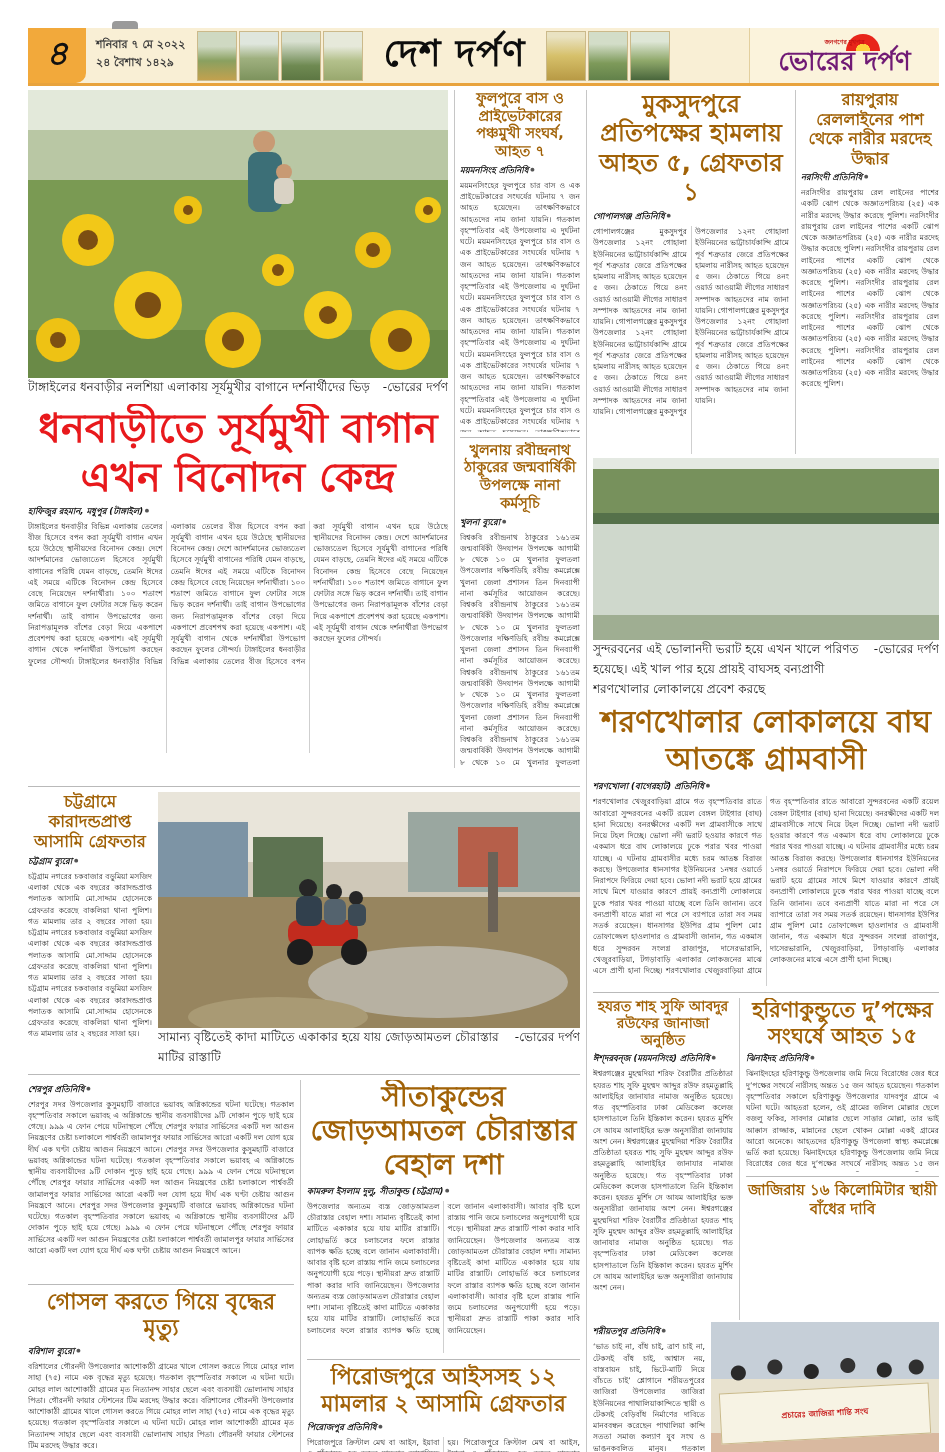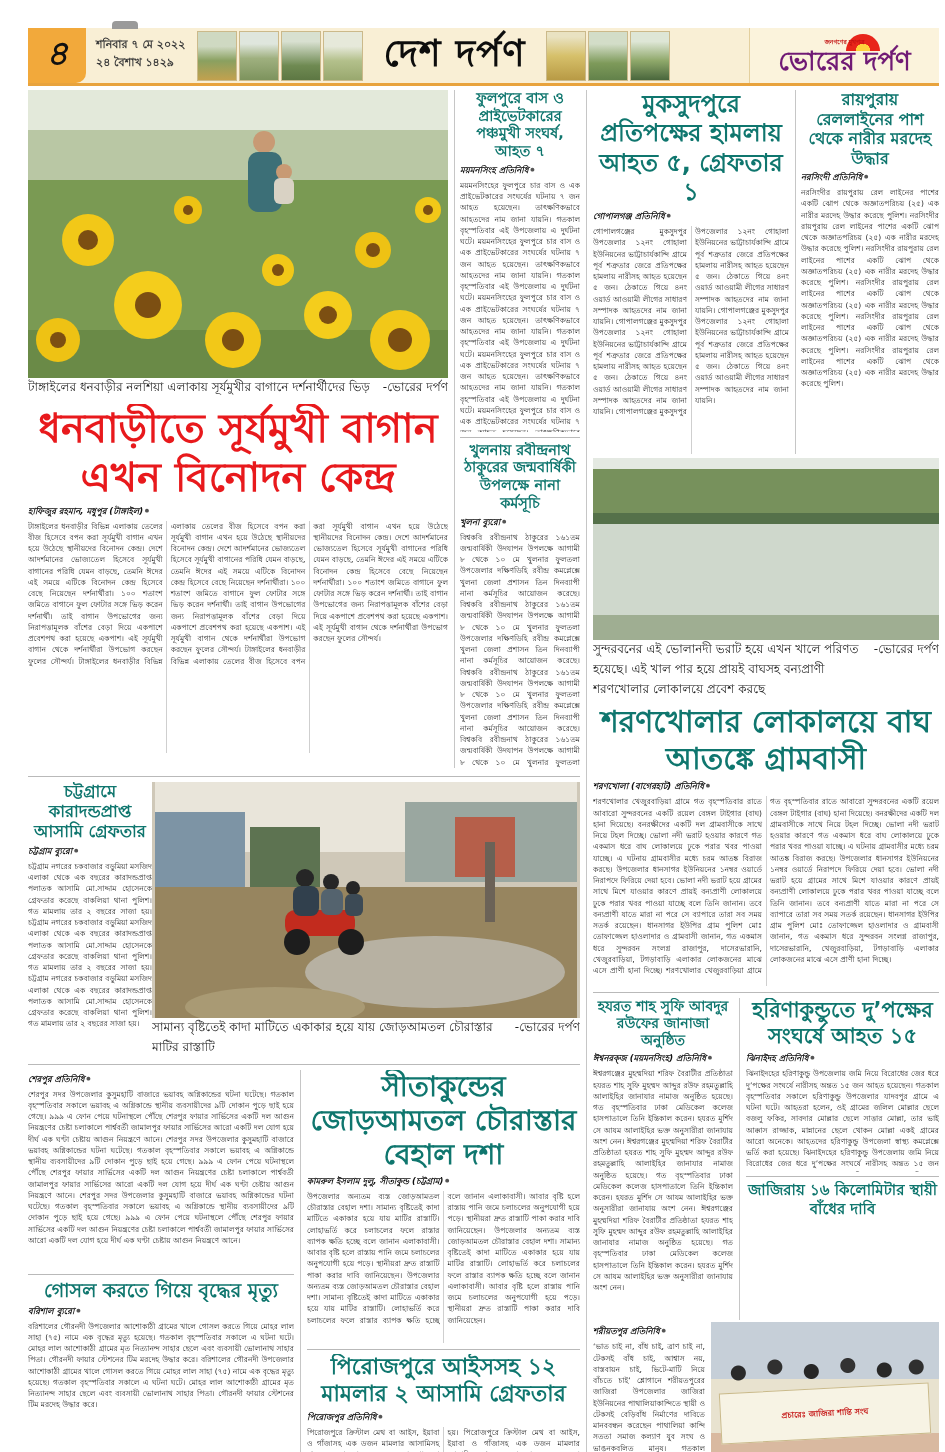--- a/index.html
+++ b/index.html
@@ -28,21 +28,21 @@
   .section-title { flex:0 0 auto; display:flex; align-items:center; justify-content:center;
                    font-size:37px; font-weight:bold; color:#0d0d0d; padding:0 18px; letter-spacing:1px; }
   .brand { width:190px; margin-left:auto; position:relative; display:flex; flex-direction:column;
            align-items:center; justify-content:center; background:#fbf3dc; border-left:1px solid #e3cf9e; }
   .brand-tagline { font-size:6px; color:#c41111; font-weight:bold; z-index:2; }
   .brand-name { font-size:26px; font-weight:bold; color:#701a75; line-height:1; z-index:2; }
   .sun { position:absolute; top:6px; left:96px; width:34px; height:17px; border-radius:34px 34px 0 0;
          background:radial-gradient(circle at 50% 100%, #ffd23d 0 30%, #e8251a 31% 75%, transparent 76%); z-index:1; }
 
   
-  .hl { font-weight:bold; color:#0f766e; text-align:center; line-height:1.22; overflow:hidden; }
+  .hl { font-weight:bold; color:#a16207; text-align:center; line-height:1.22; overflow:hidden; }
   .byline { font-size:8.5px; font-weight:bold; font-style:italic; color:#111; margin:3px 0 2px; }
   .byline::after { content:" \25CF"; font-size:5px; vertical-align:2px; color:#555; }
   .body-txt { font-size:7.5px; line-height:1.5; text-align:justify; color:#222; overflow:hidden; }
   .caption { font-size:12px; color:#222; display:flex; justify-content:space-between; gap:8px; overflow:hidden; }
   .caption .credit { white-space:nowrap; }
   .cols-2 { column-count:2; column-gap:8px; column-rule:1px solid #cfcfcf; }
   .cols-3 { column-count:3; column-gap:8px; column-rule:1px solid #cfcfcf; }
   .rule-top { border-top:1px solid #b9b9b9; }
 
   
@@ -56,21 +56,21 @@
 
   .photo { width:100%; display:block; }
   .feature-photo { height:288px; background:#dfe5d2; }
   .feature-headline { color:#e8191c; font-size:40px; margin:6px 0 2px; }
   .feature-body { height:232px; }
 
   .mid-hl-sm { font-size:14.5px; }
   .mid-body { height:252px; }
   .mid-body2 { height:236px; }
 
-  .mid-row { display:flex; margin-top:8px; }
+  .mid-row { display:flex; gap:6px; margin-top:18px; }
   .chattogram { width:124px; }
   .moto-wrap { flex:1; }
   .moto-photo { height:236px; background:#cfc8b8; }
 
   .bottom-row { display:flex; gap:6px; margin-top:6px; }
   .b-left { width:266px; }
   .b-right { flex:1; border-left:1px solid #c6c6c6; padding-left:6px; }
   .sitakunda-body { position:relative; height:152px; }
 
   .rt-row { display:flex; gap:6px; }
@@ -235,21 +235,21 @@
         </div>
       </div>
 
       <div class="bottom-row rule-top" style="padding-top:5px;">
         <div class="b-left">
           <article>
             <div class="byline">শেরপুর প্রতিনিধি</div>
             <div class="body-txt" style="height:180px;">শেরপুর সদর উপজেলার কুসুমহাটি বাজারে ভয়াবহ অগ্নিকান্ডের ঘটনা ঘটেছে। গতকাল বৃহস্পতিবার সকালে ভয়াবহ এ অগ্নিকান্ডে স্থানীয় ব্যবসায়ীদের ৯টি দোকান পুড়ে ছাই হয়ে গেছে। ৯৯৯ এ ফোন পেয়ে ঘটনাস্থলে পৌঁছে শেরপুর ফায়ার সার্ভিসের একটি দল আগুন নিয়ন্ত্রণের চেষ্টা চলাকালে পার্শ্ববর্তী জামালপুর ফায়ার সার্ভিসের আরো একটি দল যোগ হয়ে দীর্ঘ এক ঘণ্টা চেষ্টায় আগুন নিয়ন্ত্রণে আনে। শেরপুর সদর উপজেলার কুসুমহাটি বাজারে ভয়াবহ অগ্নিকান্ডের ঘটনা ঘটেছে। গতকাল বৃহস্পতিবার সকালে ভয়াবহ এ অগ্নিকান্ডে স্থানীয় ব্যবসায়ীদের ৯টি দোকান পুড়ে ছাই হয়ে গেছে। ৯৯৯ এ ফোন পেয়ে ঘটনাস্থলে পৌঁছে শেরপুর ফায়ার সার্ভিসের একটি দল আগুন নিয়ন্ত্রণের চেষ্টা চলাকালে পার্শ্ববর্তী জামালপুর ফায়ার সার্ভিসের আরো একটি দল যোগ হয়ে দীর্ঘ এক ঘণ্টা চেষ্টায় আগুন নিয়ন্ত্রণে আনে। শেরপুর সদর উপজেলার কুসুমহাটি বাজারে ভয়াবহ অগ্নিকান্ডের ঘটনা ঘটেছে। গতকাল বৃহস্পতিবার সকালে ভয়াবহ এ অগ্নিকান্ডে স্থানীয় ব্যবসায়ীদের ৯টি দোকান পুড়ে ছাই হয়ে গেছে। ৯৯৯ এ ফোন পেয়ে ঘটনাস্থলে পৌঁছে শেরপুর ফায়ার সার্ভিসের একটি দল আগুন নিয়ন্ত্রণের চেষ্টা চলাকালে পার্শ্ববর্তী জামালপুর ফায়ার সার্ভিসের আরো একটি দল যোগ হয়ে দীর্ঘ এক ঘণ্টা চেষ্টায় আগুন নিয়ন্ত্রণে আনে।</div>
           </article>
           <article class="rule-top" style="margin-top:5px;padding-top:4px;">
-            <h2 class="hl" style="font-size:19px;">গোসল করতে গিয়ে বৃদ্ধের মৃত্যু</h2>
+            <h2 class="hl" style="font-size:22px;">গোসল করতে গিয়ে বৃদ্ধের মৃত্যু</h2>
             <div class="byline">বরিশাল ব্যুরো</div>
             <div class="body-txt" style="height:118px;">বরিশালের গৌরনদী উপজেলার আশোকাঠী গ্রামের খালে গোসল করতে গিয়ে মোহর লাল সাহা (৭৫) নামে এক বৃদ্ধের মৃত্যু হয়েছে। গতকাল বৃহস্পতিবার সকালে এ ঘটনা ঘটে। মোহর লাল আশোকাঠী গ্রামের মৃত নিত্যানন্দ সাহার ছেলে এবং ব্যবসায়ী ভোলানাথ সাহার পিতা। গৌরনদী ফায়ার স্টেশনের টিম মরদেহ উদ্ধার করে। বরিশালের গৌরনদী উপজেলার আশোকাঠী গ্রামের খালে গোসল করতে গিয়ে মোহর লাল সাহা (৭৫) নামে এক বৃদ্ধের মৃত্যু হয়েছে। গতকাল বৃহস্পতিবার সকালে এ ঘটনা ঘটে। মোহর লাল আশোকাঠী গ্রামের মৃত নিত্যানন্দ সাহার ছেলে এবং ব্যবসায়ী ভোলানাথ সাহার পিতা। গৌরনদী ফায়ার স্টেশনের টিম মরদেহ উদ্ধার করে।</div>
           </article>
         </div>
         <div class="b-right">
           <article>
             <h2 class="hl" style="font-size:28px;">সীতাকুন্ডের জোড়আমতল চৌরাস্তার বেহাল দশা</h2>
             <div class="byline">কামরুল ইসলাম দুলু, সীতাকুন্ড (চট্টগ্রাম)</div>
             <div class="body-txt cols-2 sitakunda-body">উপজেলার অন্যতম ব্যস্ত জোড়আমতল চৌরাস্তার বেহাল দশা। সামান্য বৃষ্টিতেই কাদা মাটিতে একাকার হয়ে যায় মাটির রাস্তাটি। লোহাভর্তি করে চলাচলের ফলে রাস্তার ব্যাপক ক্ষতি হচ্ছে বলে জানান এলাকাবাসী। আবার বৃষ্টি হলে রাস্তায় পানি জমে চলাচলের অনুপযোগী হয়ে পড়ে। স্থানীয়রা দ্রুত রাস্তাটি পাকা করার দাবি জানিয়েছেন। উপজেলার অন্যতম ব্যস্ত জোড়আমতল চৌরাস্তার বেহাল দশা। সামান্য বৃষ্টিতেই কাদা মাটিতে একাকার হয়ে যায় মাটির রাস্তাটি। লোহাভর্তি করে চলাচলের ফলে রাস্তার ব্যাপক ক্ষতি হচ্ছে বলে জানান এলাকাবাসী। আবার বৃষ্টি হলে রাস্তায় পানি জমে চলাচলের অনুপযোগী হয়ে পড়ে। স্থানীয়রা দ্রুত রাস্তাটি পাকা করার দাবি জানিয়েছেন। উপজেলার অন্যতম ব্যস্ত জোড়আমতল চৌরাস্তার বেহাল দশা। সামান্য বৃষ্টিতেই কাদা মাটিতে একাকার হয়ে যায় মাটির রাস্তাটি। লোহাভর্তি করে চলাচলের ফলে রাস্তার ব্যাপক ক্ষতি হচ্ছে বলে জানান এলাকাবাসী। আবার বৃষ্টি হলে রাস্তায় পানি জমে চলাচলের অনুপযোগী হয়ে পড়ে। স্থানীয়রা দ্রুত রাস্তাটি পাকা করার দাবি জানিয়েছেন।</div>
 
@@ -286,21 +286,21 @@
 
       <article style="margin-top:4px;">
         <h2 class="hl" style="font-size:30px;">শরণখোলার লোকালয়ে বাঘ আতঙ্কে গ্রামবাসী</h2>
         <div class="byline">শরণখোলা (বাগেরহাট) প্রতিনিধি</div>
         <div class="body-txt cols-2 sharankhola-body">শরণখোলার খেজুরবাড়িয়া গ্রামে গত বৃহস্পতিবার রাতে আবারো সুন্দরবনের একটি রয়েল বেঙ্গল টাইগার (বাঘ) হানা দিয়েছে। বনরক্ষীদের একটি দল গ্রামবাসীকে সাথে নিয়ে টহল দিচ্ছে। ভোলা নদী ভরাট হওয়ার কারণে গত একমাস ধরে বাঘ লোকালয়ে ঢুকে পরার খবর পাওয়া যাচ্ছে। এ ঘটনায় গ্রামবাসীর মধ্যে চরম আতঙ্ক বিরাজ করছে। উপজেলার ধানসাগর ইউনিয়নের ১নম্বর ওয়ার্ডে নিরাপদে ফিরিয়ে দেয়া হবে। ভোলা নদী ভরাট হয়ে গ্রামের সাথে মিশে যাওয়ার কারণে প্রায়ই বন্যপ্রাণী লোকালয়ে ঢুকে পরার খবর পাওয়া যাচ্ছে বলে তিনি জানান। তবে বন্যপ্রাণী যাতে মারা না পরে সে ব্যাপারে তারা সব সময় সতর্ক রয়েছেন। ধানসাগর ইউপির গ্রাম পুলিশ মোঃ তোফাজ্জেল হাওলাদার ও গ্রামবাসী জানান, গত একমাস ধরে সুন্দরবন সংলগ্ন রাজাপুর, দাসেরভারানি, খেজুরবাড়িয়া, টগড়াবাড়ি এলাকার লোকজনের মাঝে এসে প্রাণী হানা দিচ্ছে। শরণখোলার খেজুরবাড়িয়া গ্রামে গত বৃহস্পতিবার রাতে আবারো সুন্দরবনের একটি রয়েল বেঙ্গল টাইগার (বাঘ) হানা দিয়েছে। বনরক্ষীদের একটি দল গ্রামবাসীকে সাথে নিয়ে টহল দিচ্ছে। ভোলা নদী ভরাট হওয়ার কারণে গত একমাস ধরে বাঘ লোকালয়ে ঢুকে পরার খবর পাওয়া যাচ্ছে। এ ঘটনায় গ্রামবাসীর মধ্যে চরম আতঙ্ক বিরাজ করছে। উপজেলার ধানসাগর ইউনিয়নের ১নম্বর ওয়ার্ডে নিরাপদে ফিরিয়ে দেয়া হবে। ভোলা নদী ভরাট হয়ে গ্রামের সাথে মিশে যাওয়ার কারণে প্রায়ই বন্যপ্রাণী লোকালয়ে ঢুকে পরার খবর পাওয়া যাচ্ছে বলে তিনি জানান। তবে বন্যপ্রাণী যাতে মারা না পরে সে ব্যাপারে তারা সব সময় সতর্ক রয়েছেন। ধানসাগর ইউপির গ্রাম পুলিশ মোঃ তোফাজ্জেল হাওলাদার ও গ্রামবাসী জানান, গত একমাস ধরে সুন্দরবন সংলগ্ন রাজাপুর, দাসেরভারানি, খেজুরবাড়িয়া, টগড়াবাড়ি এলাকার লোকজনের মাঝে এসে প্রাণী হানা দিচ্ছে।</div>
       </article>
 
       <div class="rb-row rule-top" style="padding-top:5px;justify-content:flex-end;">
         <article class="hazrat">
           <h2 class="hl" style="font-size:14px;">হযরত শাহ সুফি আবদুর রউফের জানাজা অনুষ্ঠিত</h2>
-          <div class="byline">ঈশ্বনরক্জ (ময়মনসিংহ) প্রতিনিধি</div>
+          <div class="byline">ঈশ্দরবন্জ (ময়মনসিংহ) প্রতিনিধি</div>
           <div class="body-txt hazrat-body">ঈশ্বরগঞ্জের মুহম্মদিয়া শরিফ বৈরাটীর প্রতিষ্ঠাতা হযরত শাহ সুফি মুহম্মদ আব্দুর রউফ রহমতুল্লাহি আলাইহির জানাযার নামাজ অনুষ্ঠিত হয়েছে। গত বৃহস্পতিবার ঢাকা মেডিকেল কলেজ হাসপাতালে তিনি ইন্তিকাল করেন। হযরত মুর্শিদ সে আযম আলাইহির ভক্ত অনুসারীরা জানাযায় অংশ নেন। ঈশ্বরগঞ্জের মুহম্মদিয়া শরিফ বৈরাটীর প্রতিষ্ঠাতা হযরত শাহ সুফি মুহম্মদ আব্দুর রউফ রহমতুল্লাহি আলাইহির জানাযার নামাজ অনুষ্ঠিত হয়েছে। গত বৃহস্পতিবার ঢাকা মেডিকেল কলেজ হাসপাতালে তিনি ইন্তিকাল করেন। হযরত মুর্শিদ সে আযম আলাইহির ভক্ত অনুসারীরা জানাযায় অংশ নেন। ঈশ্বরগঞ্জের মুহম্মদিয়া শরিফ বৈরাটীর প্রতিষ্ঠাতা হযরত শাহ সুফি মুহম্মদ আব্দুর রউফ রহমতুল্লাহি আলাইহির জানাযার নামাজ অনুষ্ঠিত হয়েছে। গত বৃহস্পতিবার ঢাকা মেডিকেল কলেজ হাসপাতালে তিনি ইন্তিকাল করেন। হযরত মুর্শিদ সে আযম আলাইহির ভক্ত অনুসারীরা জানাযায় অংশ নেন।</div>
         </article>
         <div class="rb-right">
           <article>
             <h2 class="hl" style="font-size:21px;">হরিণাকুন্ডুতে দু’পক্ষের সংঘর্ষে আহত ১৫</h2>
             <div class="byline">ঝিনাইদহ প্রতিনিধি</div>
             <div class="body-txt harina-body">ঝিনাইদহের হরিণাকুন্ডু উপজেলায় জমি নিয়ে বিরোধের জের ধরে দু’পক্ষের সংঘর্ষে নারীসহ অন্তত ১৫ জন আহত হয়েছেন। গতকাল বৃহস্পতিবার সকালে হরিণাকুন্ডু উপজেলার যাদবপুর গ্রামে এ ঘটনা ঘটে। আহতরা হলেন, ওই গ্রামের জলিল মোল্লার ছেলে বজলু ফকির, সাবদার মোল্লার ছেলে সাত্তার মোল্লা, তার ভাই আক্কাস রাজ্জাক, মান্নানের ছেলে খোকন মোল্লা একই গ্রামের আরো অনেকে। আহতদের হরিণাকুন্ডু উপজেলা স্বাস্থ্য কমপ্লেক্সে ভর্তি করা হয়েছে। ঝিনাইদহের হরিণাকুন্ডু উপজেলায় জমি নিয়ে বিরোধের জের ধরে দু’পক্ষের সংঘর্ষে নারীসহ অন্তত ১৫ জন আহত হয়েছেন। গতকাল বৃহস্পতিবার সকালে হরিণাকুন্ডু উপজেলার যাদবপুর গ্রামে এ ঘটনা ঘটে। আহতরা হলেন, ওই গ্রামের জলিল মোল্লার ছেলে বজলু ফকির, সাবদার মোল্লার ছেলে সাত্তার মোল্লা, তার ভাই আক্কাস রাজ্জাক, মান্নানের ছেলে খোকন মোল্লা একই গ্রামের আরো অনেকে। আহতদের হরিণাকুন্ডু উপজেলা স্বাস্থ্য কমপ্লেক্সে ভর্তি করা হয়েছে।</div>
           </article>
           <article class="jajira-block rule-top" style="padding-top:4px;">
             <h2 class="hl" style="font-size:15px;">জাজিরায় ১৬ কিলোমিটার স্থায়ী বাঁধের দাবি</h2>

